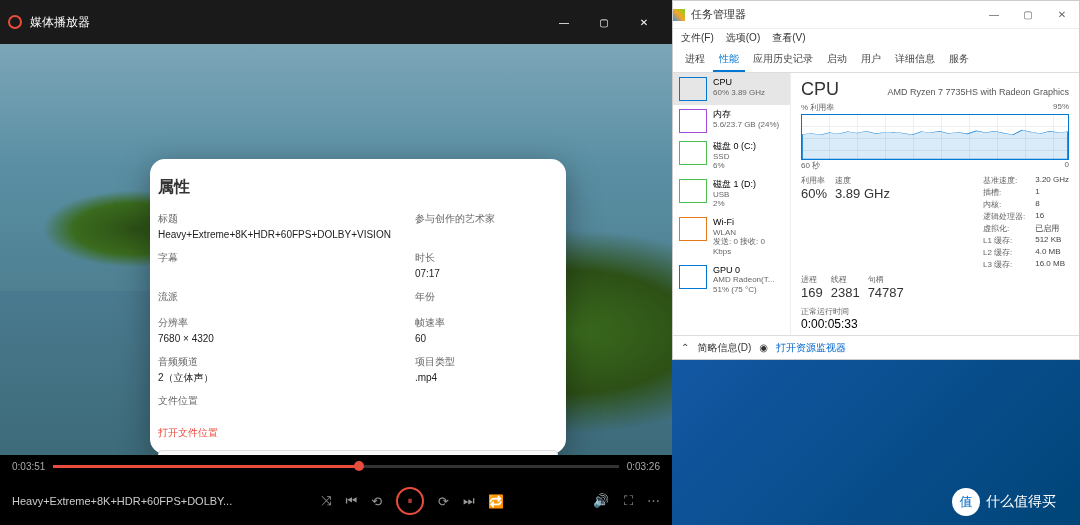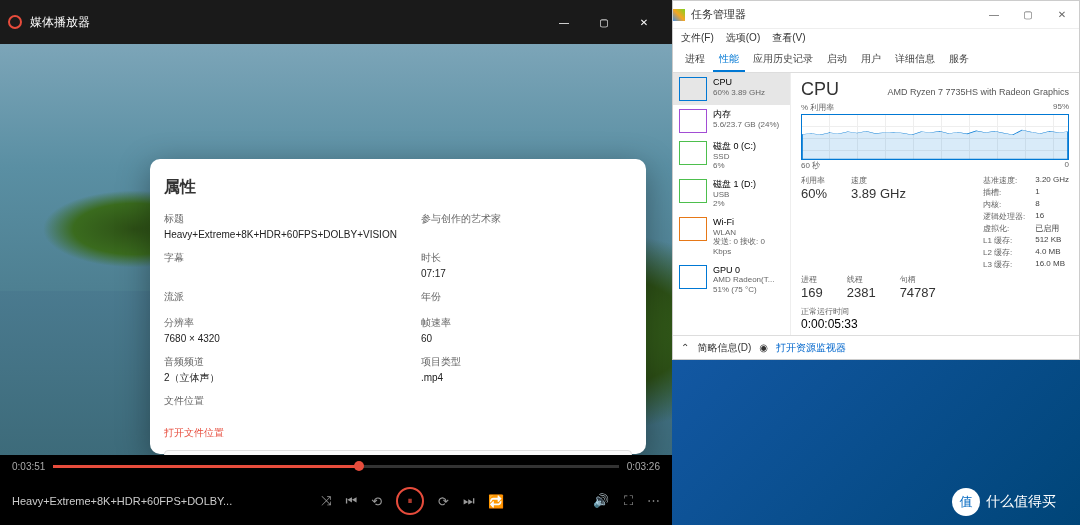--- a/index.html
+++ b/index.html
@@ -4,21 +4,21 @@
 <style>
 *{margin:0;padding:0;box-sizing:border-box;font-family:"Microsoft YaHei",Segoe UI,sans-serif}
 body{width:1080px;height:525px;overflow:hidden;background:linear-gradient(135deg,#0067c0 0%,#1a5fb4 50%,#004578 100%);position:relative}
 .mp{position:absolute;left:0;top:0;width:672px;height:525px;background:#000;color:#fff;display:flex;flex-direction:column}
 .mp-title{height:44px;display:flex;align-items:center;padding:0 8px;background:#1a1a1a;font-size:12px}
 .mp-title .ico{width:14px;height:14px;border:2px solid #e74c3c;border-radius:50%;margin-right:8px}
 .mp-title .sp{flex:1}
 .mp-title .wbtn{width:40px;text-align:center;font-size:10px;cursor:pointer}
 .vid{flex:1;background:linear-gradient(180deg,#7ca5b8 0%,#5a8fa3 30%,#3d6b7a 100%);position:relative;overflow:hidden}
 .vid::before{content:"";position:absolute;inset:0;background:radial-gradient(ellipse at 20% 45%,#2d5016 0%,#3a6b1e 8%,transparent 12%),radial-gradient(ellipse at 85% 70%,#3a6b1e 0%,#2d5016 15%,transparent 25%),linear-gradient(180deg,transparent 60%,#4a7a8f 60%,#3d6b7a 100%)}
-.props{position:absolute;left:150px;top:115px;width:496px;height:295px;background:#fff;color:#333;border-radius:10px;box-shadow:0 8px 32px rgba(0,0,0,.35);padding:18px 14px;font-size:11px}
+.props{position:absolute;left:150px;top:115px;width:416px;height:295px;background:#fff;color:#333;border-radius:15px;box-shadow:0 8px 32px rgba(0,0,0,.35);padding:18px 8px;font-size:11px}
 .props h2{font-size:16px;font-weight:600;margin-bottom:14px}
 .props .grid{display:grid;grid-template-columns:1fr 1fr;gap:10px 24px}
 .props .lbl{color:#666;font-size:10px;margin-bottom:2px}
 .props .val{color:#222;font-size:10px;line-height:1.3}
 .props .full{grid-column:1/-1}
 .props .link{color:#e74c3c;cursor:pointer;margin-top:6px;font-size:10px}
 .props .close{margin-top:10px;padding:6px 0;text-align:center;border:1px solid #ddd;border-radius:4px;cursor:pointer;background:#f8f8f8;font-size:11px}
 .prog{height:22px;display:flex;align-items:center;padding:0 12px;font-size:10px;color:#aaa;gap:8px}
 .prog .bar{flex:1;height:3px;background:#333;position:relative;cursor:pointer}
 .prog .fill{position:absolute;left:0;top:0;height:100%;width:54%;background:#e74c3c}
@@ -54,21 +54,21 @@
 .sitem .txt{line-height:1.2}
 .sitem .txt .n{color:#000}
 .sitem .txt .s{color:#666;font-size:8px}
 .main{flex:1;padding:6px 10px 4px;display:flex;flex-direction:column}
 .main h2{font-size:18px;font-weight:400;display:flex;align-items:baseline;margin-bottom:2px}
 .main h2 .mdl{margin-left:auto;font-size:9px;color:#555}
 .gl{font-size:8px;color:#666;display:flex;justify-content:space-between;margin-bottom:1px}
 .graph{height:118px;border:1px solid #0078d4;background:repeating-linear-gradient(to bottom,transparent 0,transparent 11px,#eee 11px,#eee 12px),repeating-linear-gradient(to right,transparent 0,transparent 27px,#eee 27px,#eee 28px);position:relative;overflow:hidden}
 .graph svg{position:absolute;inset:0;width:100%;height:100%}
 .xl{font-size:8px;color:#666;display:flex;justify-content:space-between}
-.stats2{display:flex;gap:24px;margin-top:4px;font-size:9px}
+.stats2{display:flex;gap:8px;margin-top:4px;font-size:9px}
 .stats2 .col .l{color:#666;font-size:8px}
 .stats2 .col .v{font-size:13px}
 .kv{display:grid;grid-template-columns:auto auto;gap:1px 10px;font-size:8px;color:#444}
 .kv .k{color:#666}
 .run{margin-top:6px;font-size:8px;color:#666}
 .run .t{font-size:12px;color:#000}
 .foot{height:24px;border-top:1px solid #ddd;display:flex;align-items:center;padding:0 8px;gap:8px;font-size:10px;color:#333}
 .foot .chev{cursor:pointer}
 .foot .link{color:#0066cc;cursor:pointer}
 

